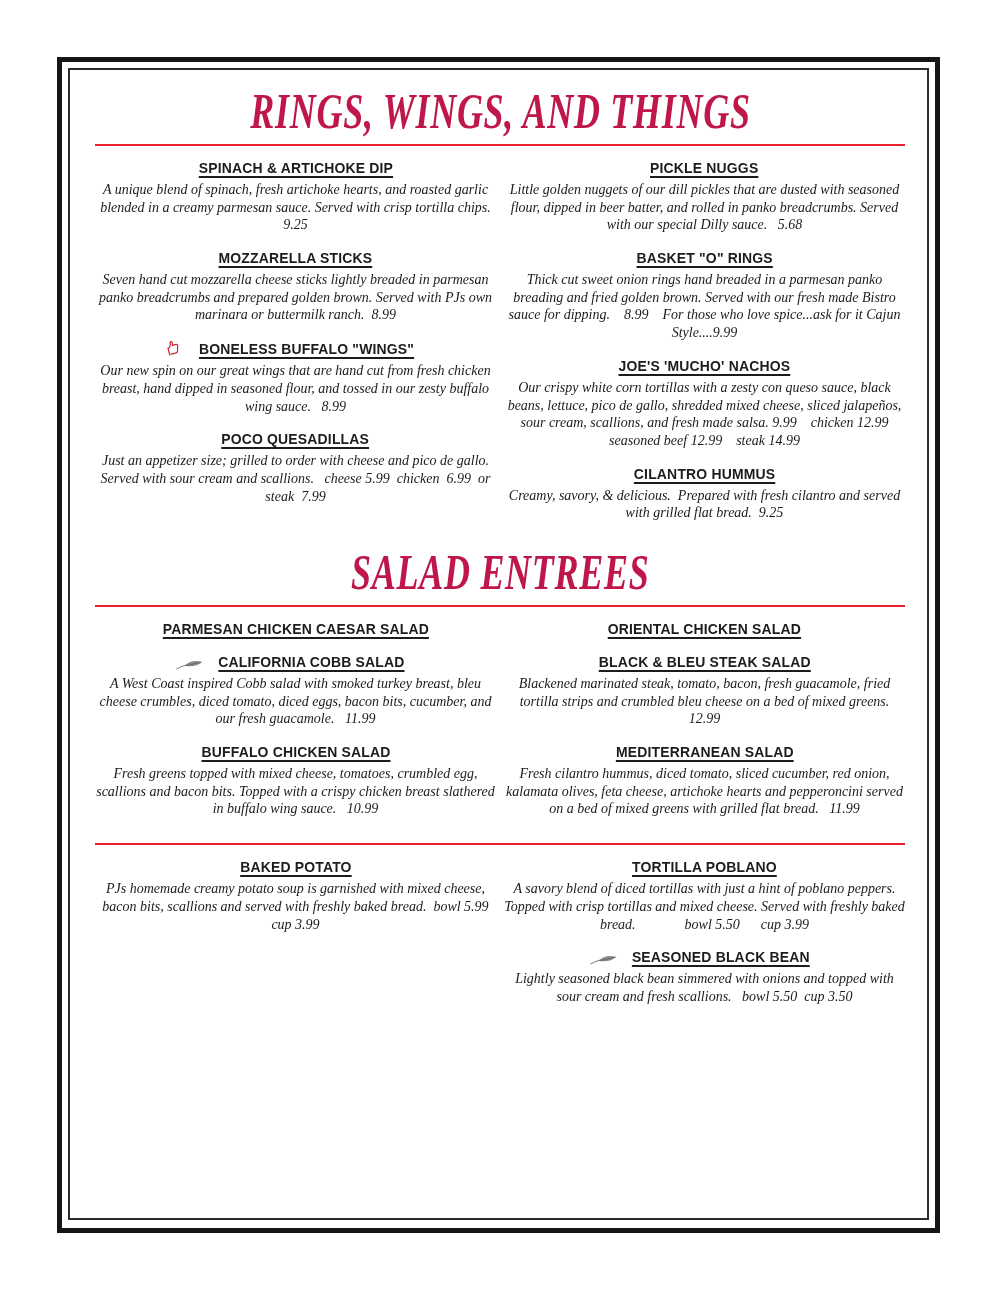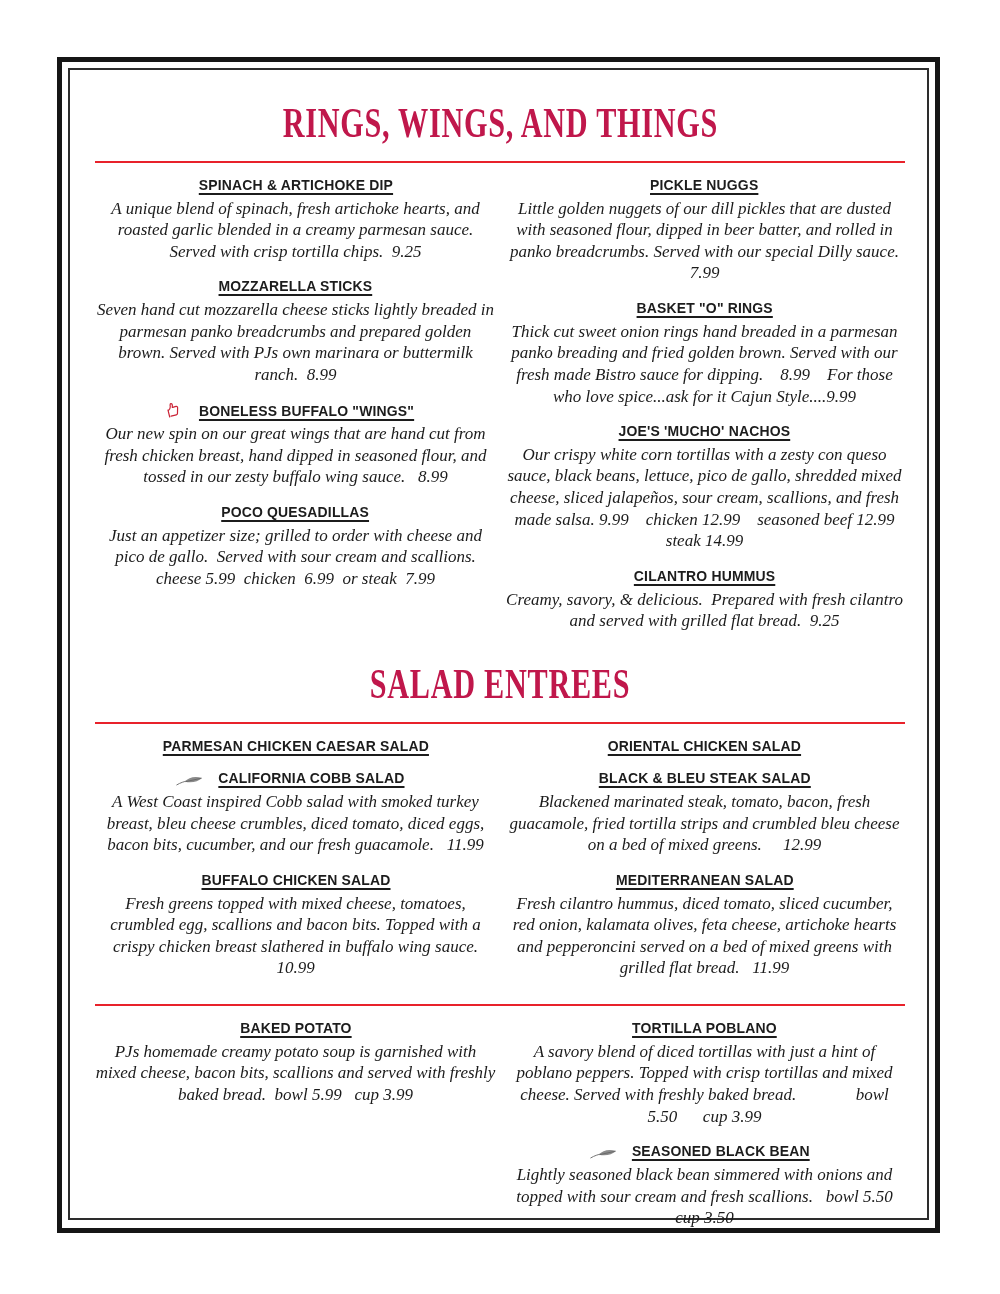--- a/index.html
+++ b/index.html
@@ -17,41 +17,41 @@
     border:5px solid #161616;
   }
   .inner-frame{
     position:absolute;left:68px;top:68px;width:857px;height:1148px;
     border:2px solid #2d2d2d;
   }
   .content{
     position:absolute;left:95px;top:86px;width:810px;
   }
   .section-title{
-    text-align:center;margin:16px;line-height:1.02;
+    text-align:center;margin:0;line-height:1.02;
     color:var(--title-color);
-    font-family:"Liberation Serif", serif;font-weight:700;font-size:42px;
+    font-family:"Liberation Serif", serif;font-weight:700;font-size:50px;font-style:italic;
   }
   .condense{
     display:inline-block;transform:scaleX(0.72);transform-origin:center;
     white-space:nowrap;letter-spacing:1px;
   }
   .rule{height:2px;background:var(--rule-color);margin:7px 0 13px;}
   .cols{display:grid;grid-template-columns:1fr 1fr;column-gap:8px;}
   .item{text-align:center;margin-bottom:15px;}
   .item-name{
     font-family:"Liberation Sans", sans-serif;font-size:15.5px;font-weight:700;
     letter-spacing:0.2px;color:#1c1c1c;margin:0 0 4px;line-height:1.15;
   }
   .item-name .nm{
     display:inline-block;transform:scaleX(0.9);transform-origin:center;
     text-decoration:underline;text-underline-offset:3px;text-decoration-thickness:1.5px;
   }
   .item-desc{
-    font-style:italic;font-size:17px;line-height:1.27;margin:0;
+    font-style:italic;font-size:14px;line-height:1.27;margin:0;
     color:#1b1b1b;white-space:pre-wrap;
   }
   .menu-section{margin-bottom:10px;}
   .icon{display:inline-block;vertical-align:-3px;margin-right:5px;line-height:0;}
   .icon svg{display:block;}
 </style>
 </head>
 <body>
 
 <div class="outer-frame"></div>
@@ -85,21 +85,21 @@
         <div class="item">
           <h3 class="item-name"><span class="nm">POCO QUESADILLAS</span></h3>
           <p class="item-desc">Just an appetizer size; grilled to order with cheese and pico de gallo.  Served with sour cream and scallions.   cheese 5.99  chicken  6.99  or steak  7.99</p>
         </div>
 
       </div>
       <div class="col">
 
         <div class="item">
           <h3 class="item-name"><span class="nm">PICKLE NUGGS</span></h3>
-          <p class="item-desc">Little golden nuggets of our dill pickles that are dusted with seasoned flour, dipped in beer batter, and rolled in panko breadcrumbs. Served with our special Dilly sauce.   7.99</p>
+          <p class="item-desc">Little golden nuggets of our dill pickles that are dusted with seasoned flour, dipped in beer batter, and rolled in panko breadcrumbs. Served with our special Dilly sauce.   5.68</p>
         </div>
 
         <div class="item">
           <h3 class="item-name"><span class="nm">BASKET "O" RINGS</span></h3>
           <p class="item-desc">Thick cut sweet onion rings hand breaded in a parmesan panko breading and fried golden brown. Served with our fresh made Bistro sauce for dipping.    8.99    For those who love spice...ask for it Cajun Style....9.99</p>
         </div>
 
         <div class="item">
           <h3 class="item-name"><span class="nm">JOE'S 'MUCHO' NACHOS</span></h3>
           <p class="item-desc">Our crispy white corn tortillas with a zesty con queso sauce, black beans, lettuce, pico de gallo, shredded mixed cheese, sliced jalapeños, sour cream, scallions, and fresh made salsa. 9.99    chicken 12.99    seasoned beef 12.99    steak 14.99</p>

